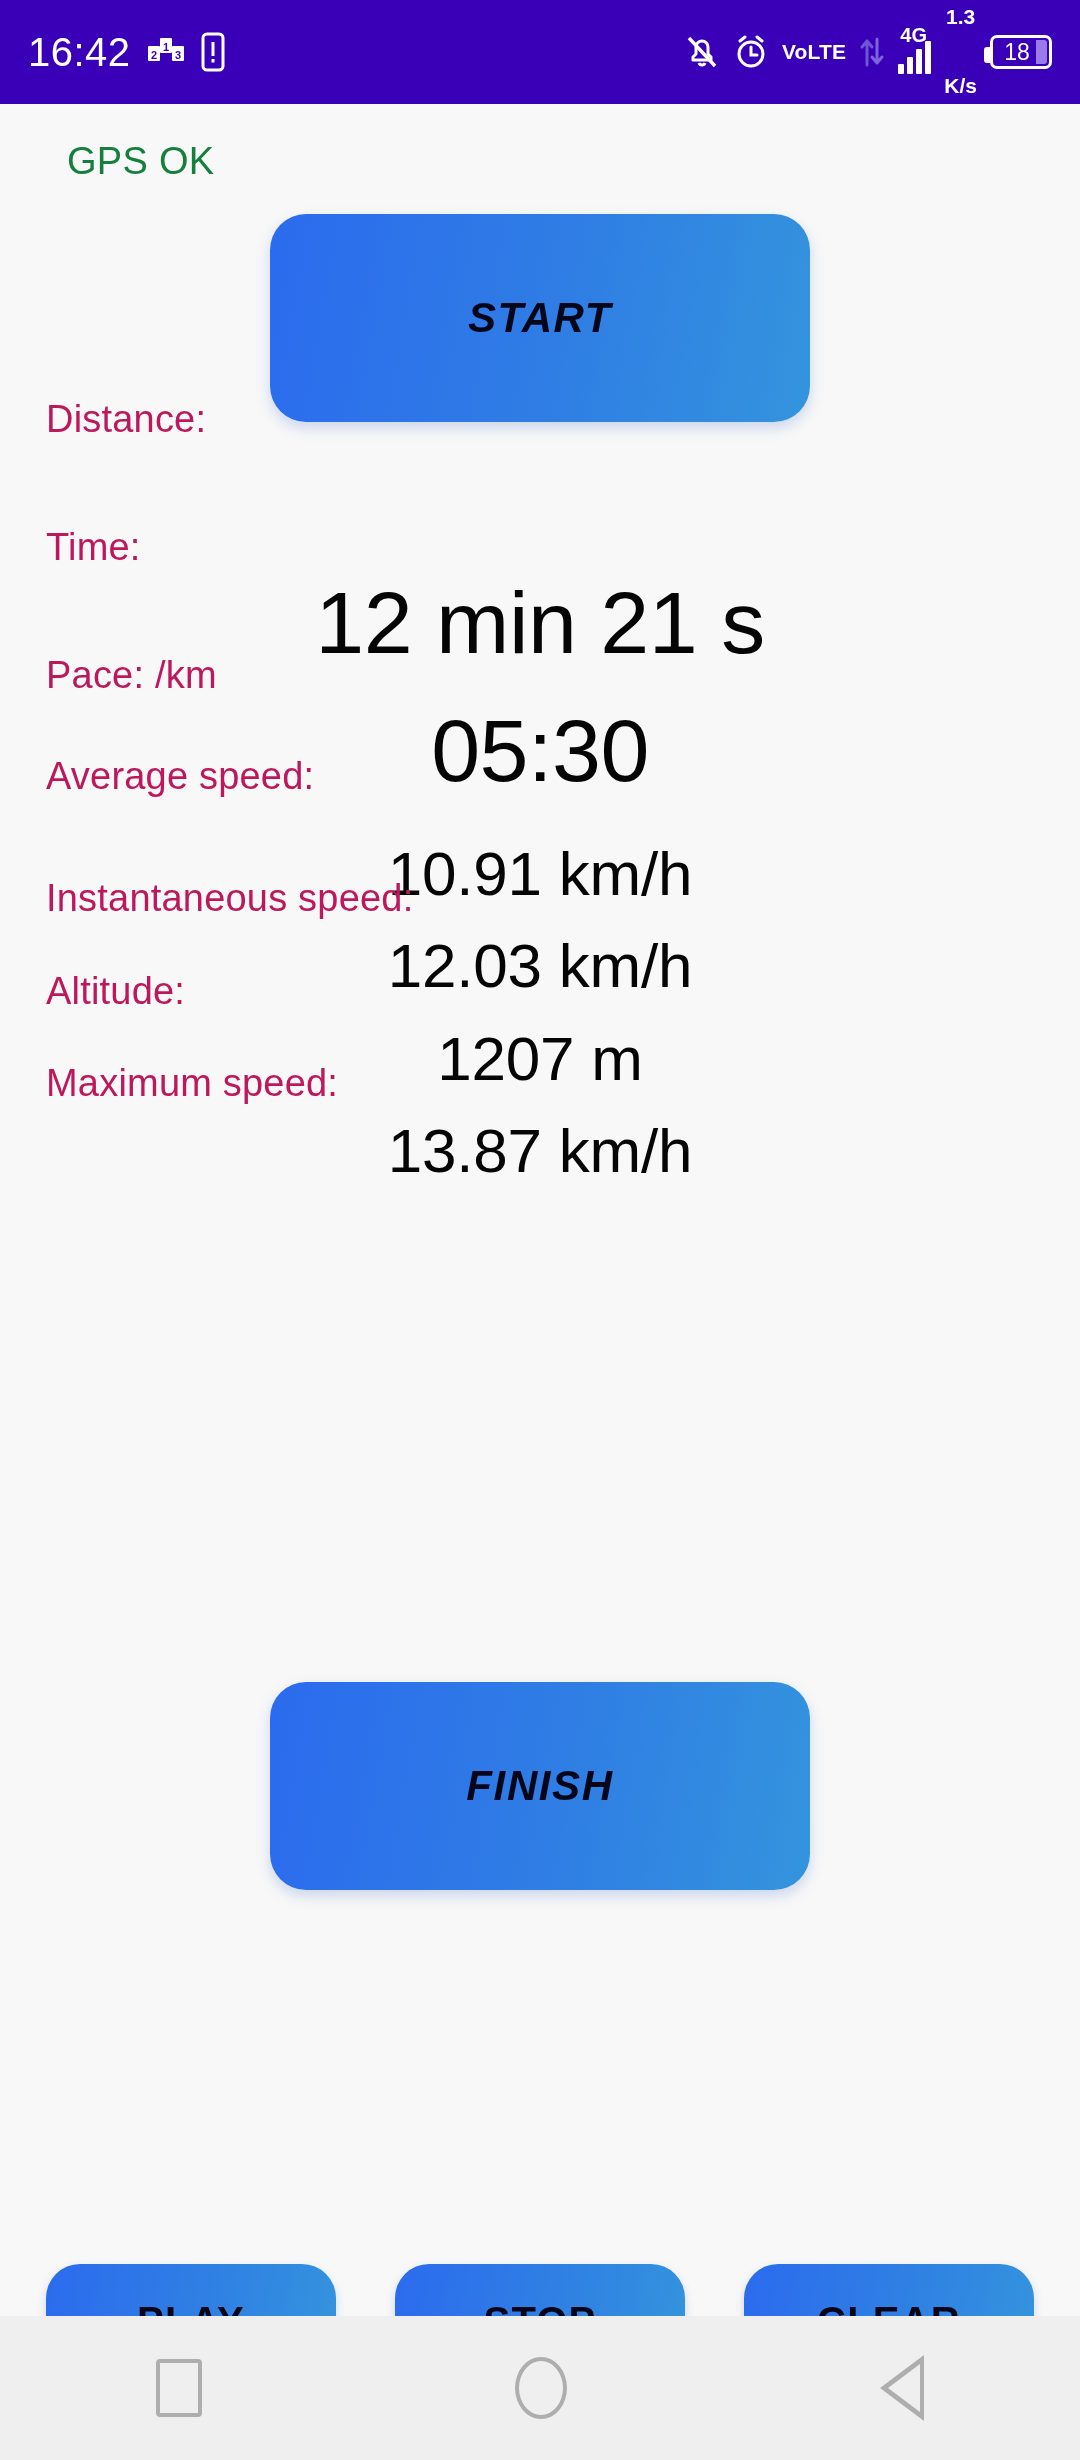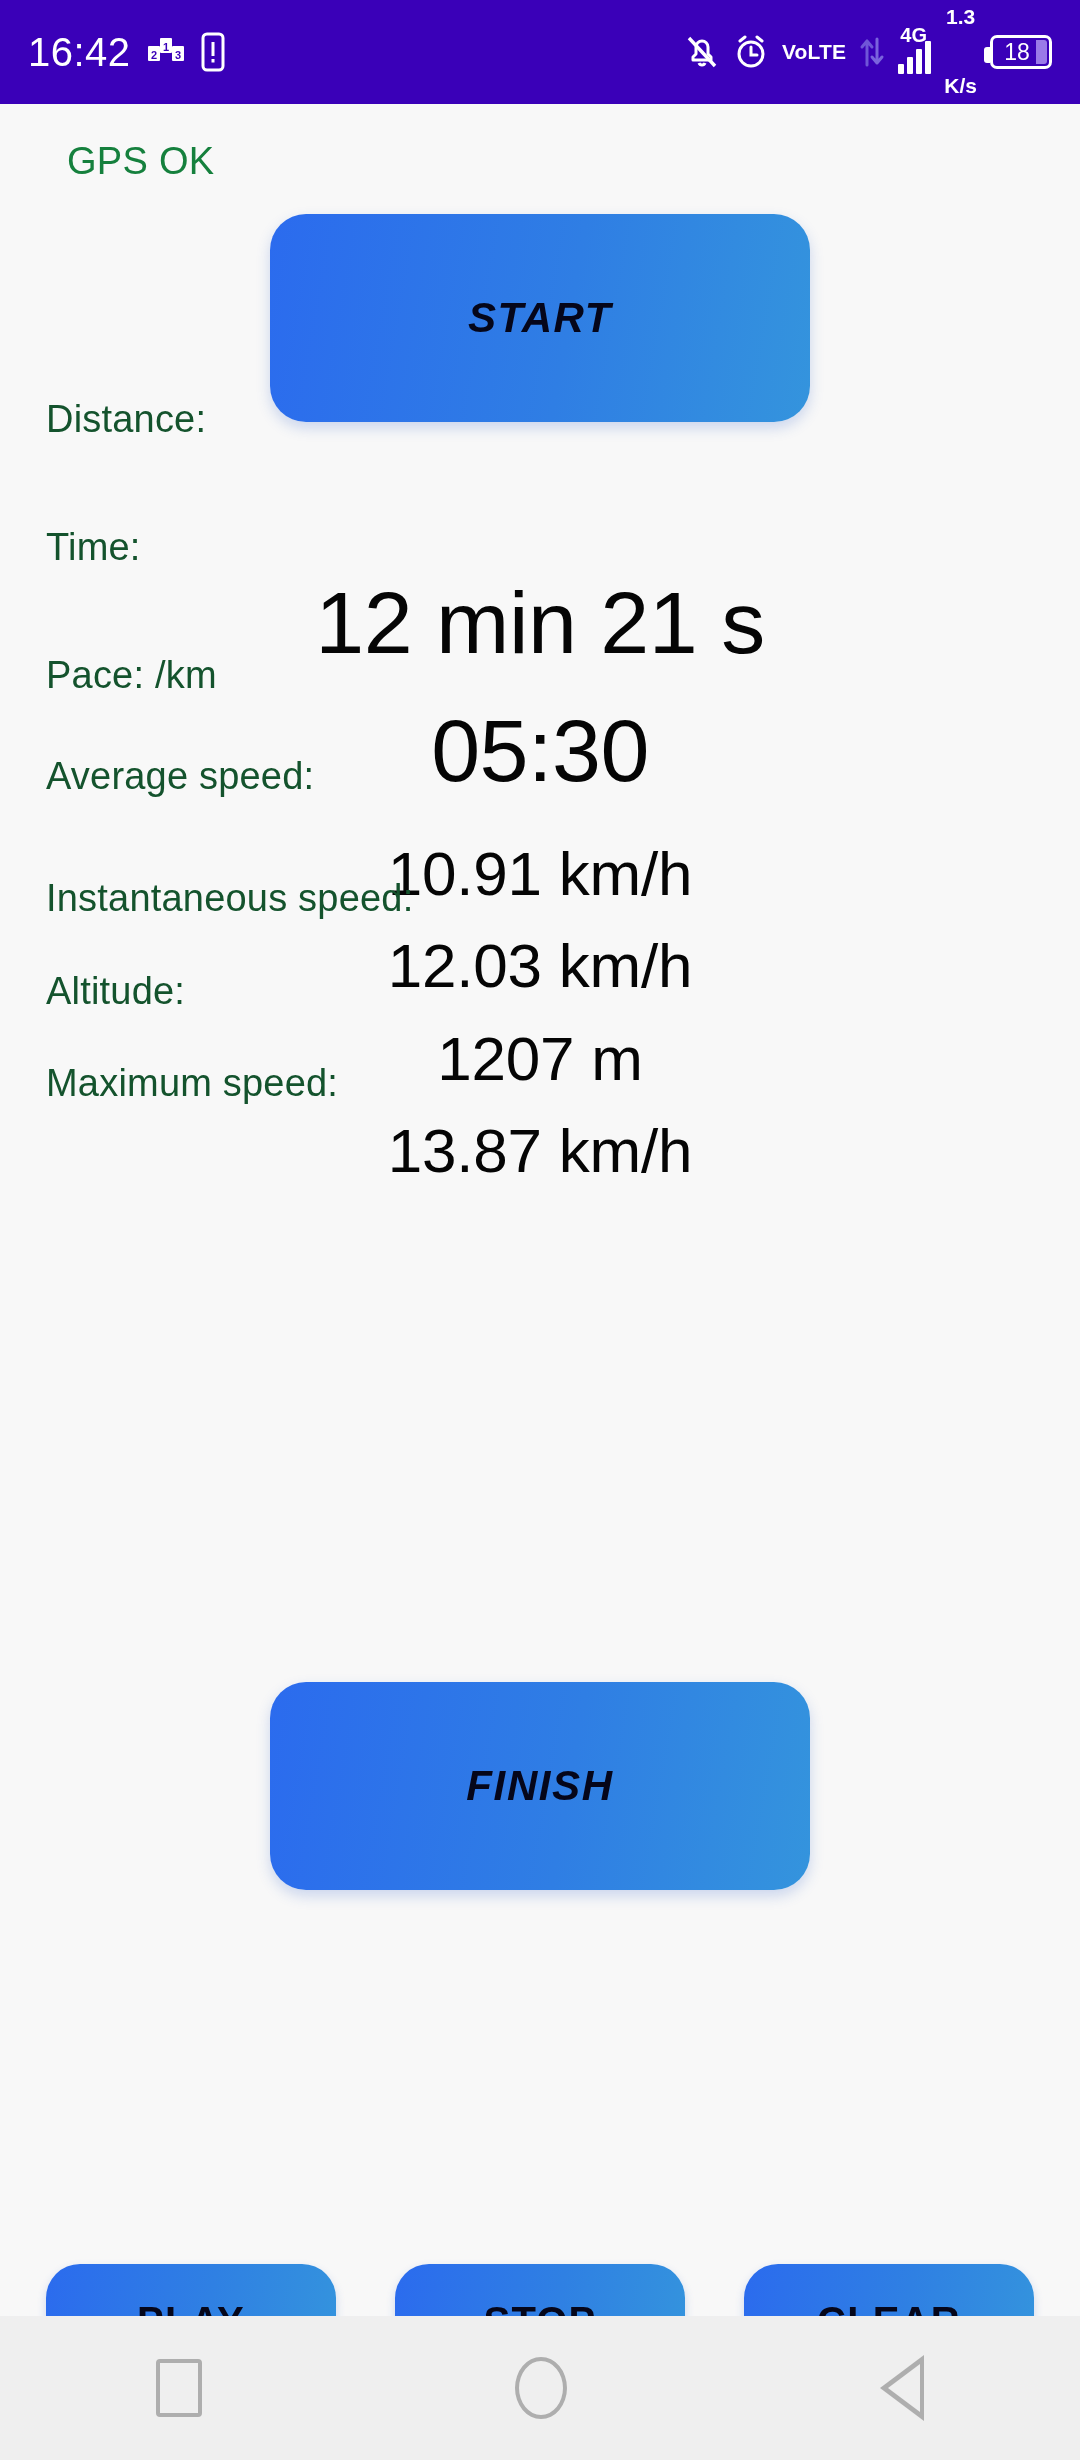--- a/index.html
+++ b/index.html
@@ -72,21 +72,21 @@
     border-radius:36px;
     box-shadow:0 6px 14px rgba(40,90,200,.22);
     display:flex; align-items:center; justify-content:center;
     color:#05061a; font-size:42px; font-weight:700; letter-spacing:1.6px;font-style:italic;
   }
   #startBtn { top:110px; }
   #finishBtn { top:1578px; }
 
   .lbl {
     position:absolute; left:46px;
-    font-size:38px; color:#14532d; letter-spacing:.2px; white-space:nowrap;
+    font-size:38px; color:#be185d; letter-spacing:.2px; white-space:nowrap;
   }
   .val {
     position:absolute; width:1080px; text-align:center;
     color:#050505; white-space:nowrap;
   }
   .val.huge { font-size:88px; letter-spacing:-.5px; }
   .val.med  { font-size:62px; letter-spacing:-.2px; }
 
   .musicbar {
     position:absolute; left:46px; top:1950px;

